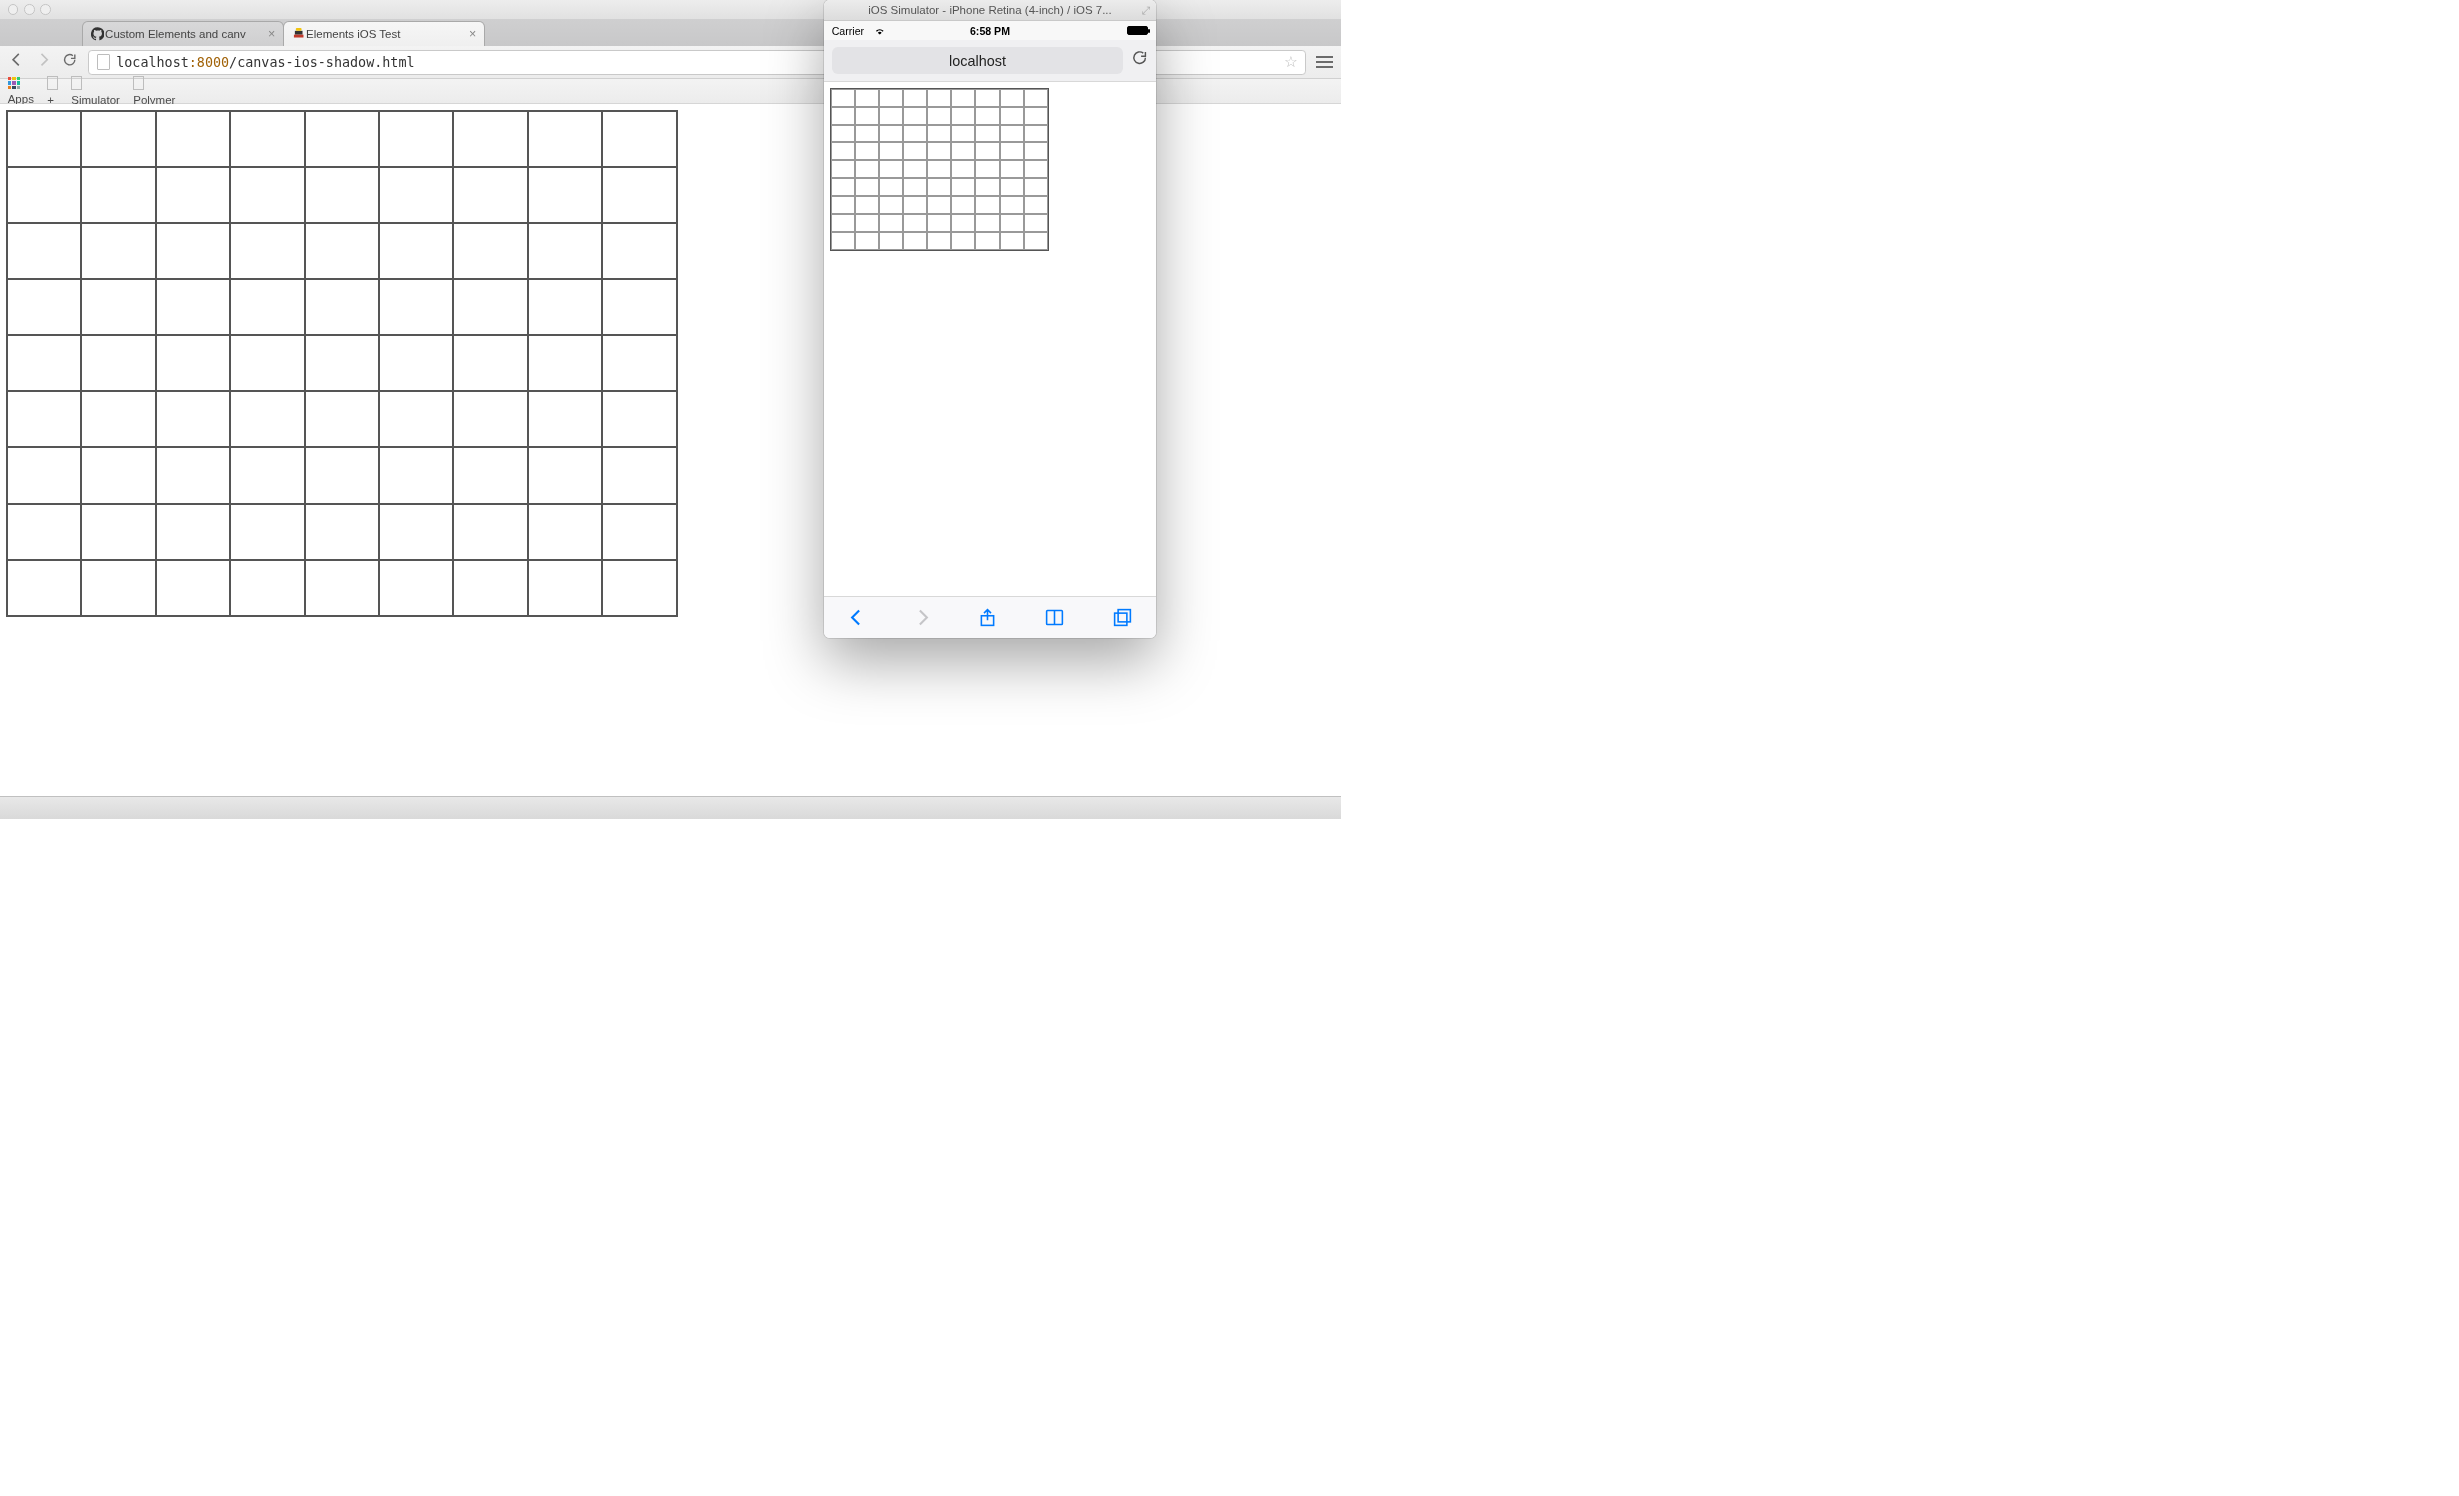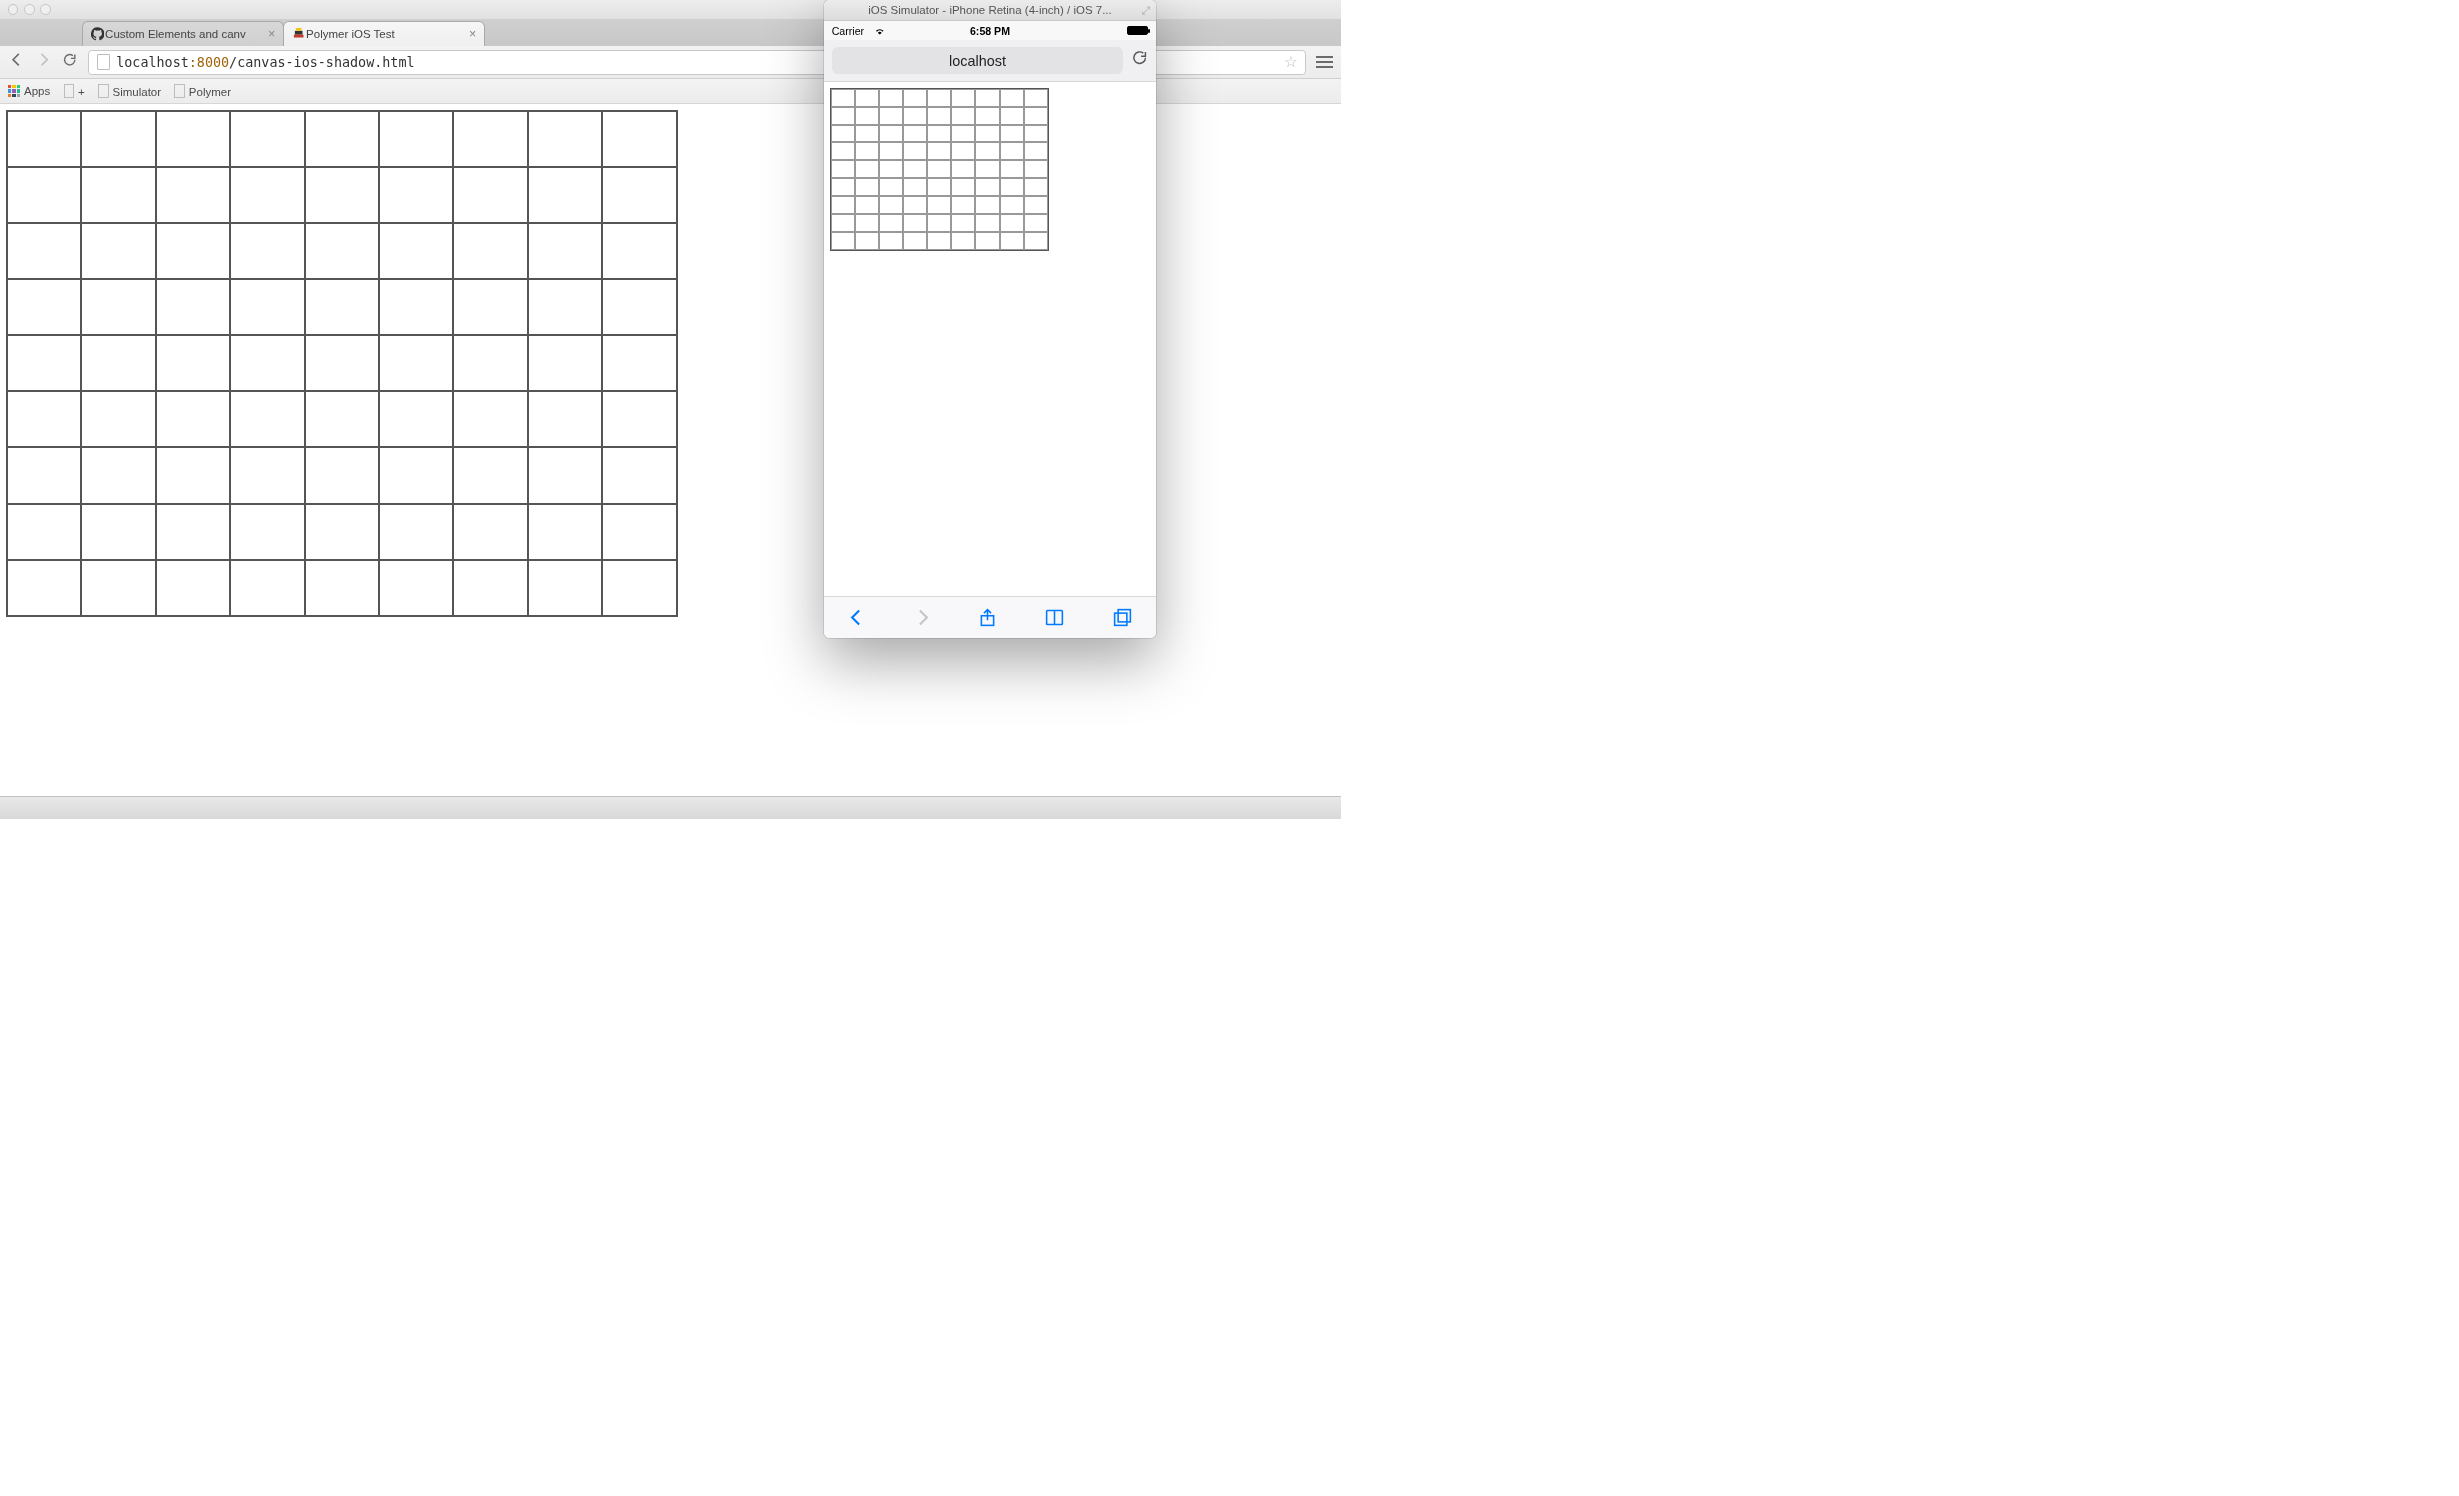--- a/index.html
+++ b/index.html
@@ -134,21 +134,21 @@
   }
   .bookbar .apps-icon span:nth-child(1){background:#e74c3c;}
   .bookbar .apps-icon span:nth-child(2){background:#f1c40f;}
   .bookbar .apps-icon span:nth-child(3){background:#2ecc71;}
   .bookbar .apps-icon span:nth-child(4){background:#3498db;}
   .bookbar .apps-icon span:nth-child(5){background:#9b59b6;}
   .bookbar .apps-icon span:nth-child(6){background:#1abc9c;}
   .bookbar .apps-icon span:nth-child(7){background:#e67e22;}
   .bookbar .apps-icon span:nth-child(8){background:#34495e;}
   .bookbar .apps-icon span:nth-child(9){background:#95a5a6;}
-  .bm { display:flex; align-items:flex-end; gap:3.8px; cursor:pointer; }
+  .bm { display:flex; align-items:flex-start; gap:3.8px; cursor:pointer;flex-direction:column; }
   .bm .page-ic { width:10.6px; height:13.4px; border:1px solid #bdbdbd; }
 
   .viewport-chrome {
     position:absolute;
     left:0; top:104px; right:0; bottom:0;
     background:#fff;
     padding: 5.8px;
   }
   .grid {
     border:1px solid #555;
@@ -290,21 +290,21 @@
         <span class="close">×</span>
       </div>
       <div class="tab">
         <span class="favicon">
           <svg width="13.4" height="13.4" viewBox="0 0 14 14">
             <rect x="3" y="4" width="8" height="4" fill="#333"></rect>
             <rect x="2" y="8" width="10" height="3" fill="#c0392b"></rect>
             <rect x="4" y="1" width="6" height="3" rx="1" fill="#f1c40f"></rect>
           </svg>
         </span>
-        <span class="label">Polymer iOS Test</span>
+        <span class="label">Elements iOS Test</span>
         <span class="close">×</span>
       </div>
     </div>
 
     <div class="toolbar">
       <span class="nav-arrow">
         <svg width="17.3" height="17.3" viewBox="0 0 24 24">
             <path fill="none" stroke="#6b6b6b" stroke-width="2.2" d="M15 4l-8 8 8 8"></path>
           </svg>
       </span>

